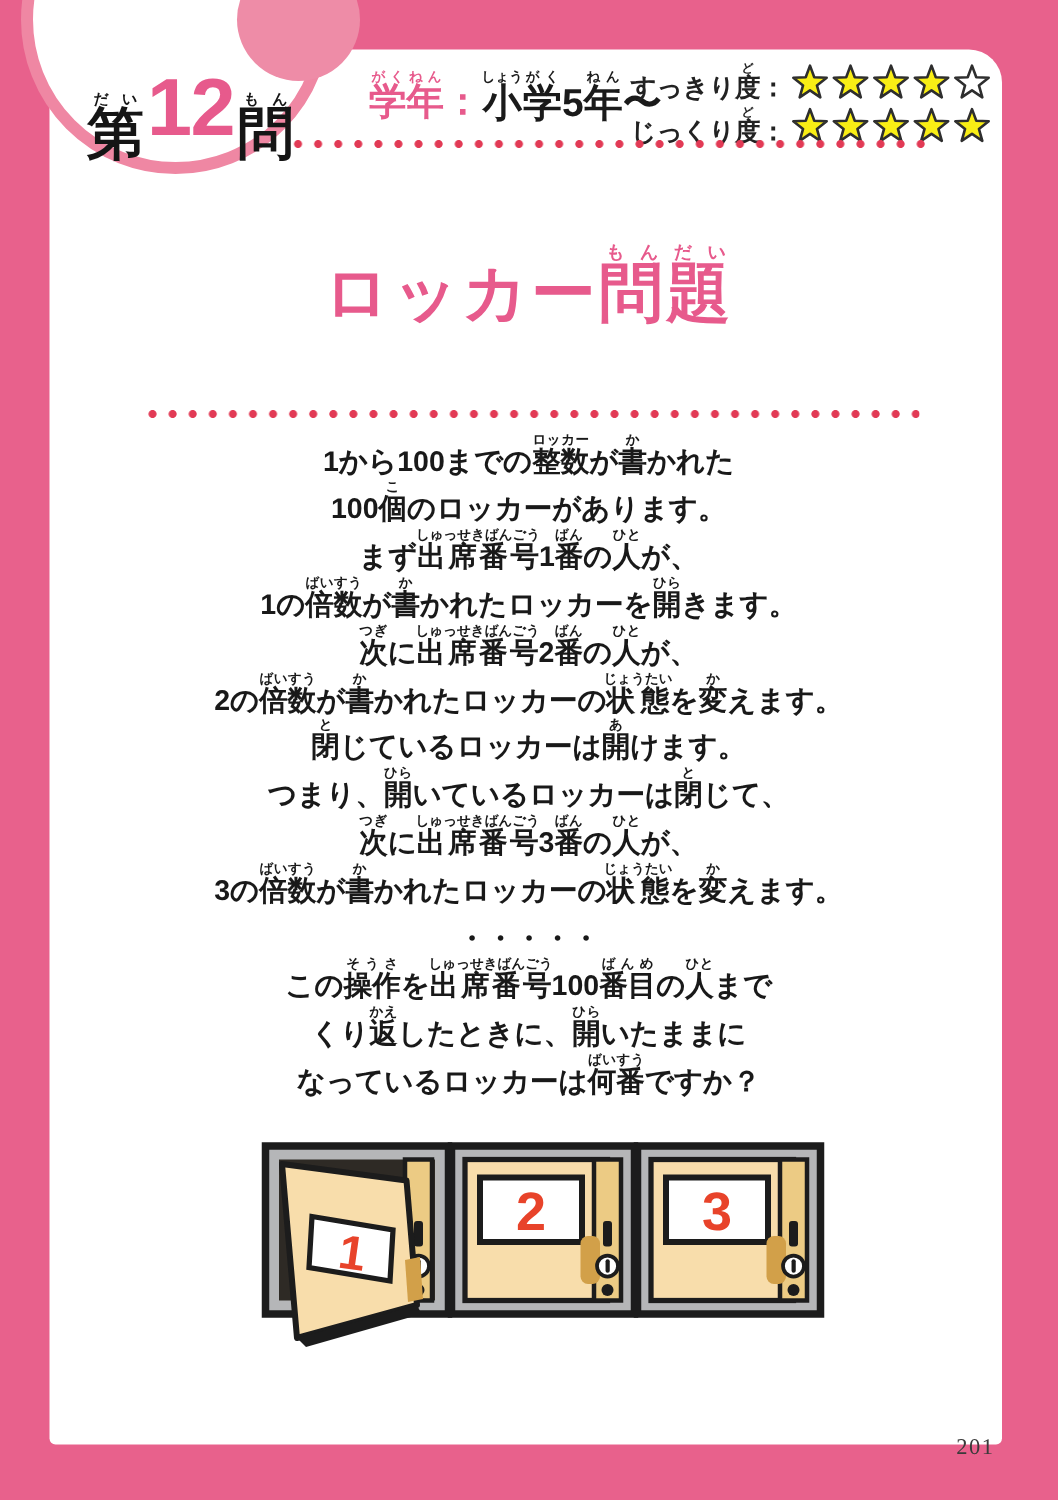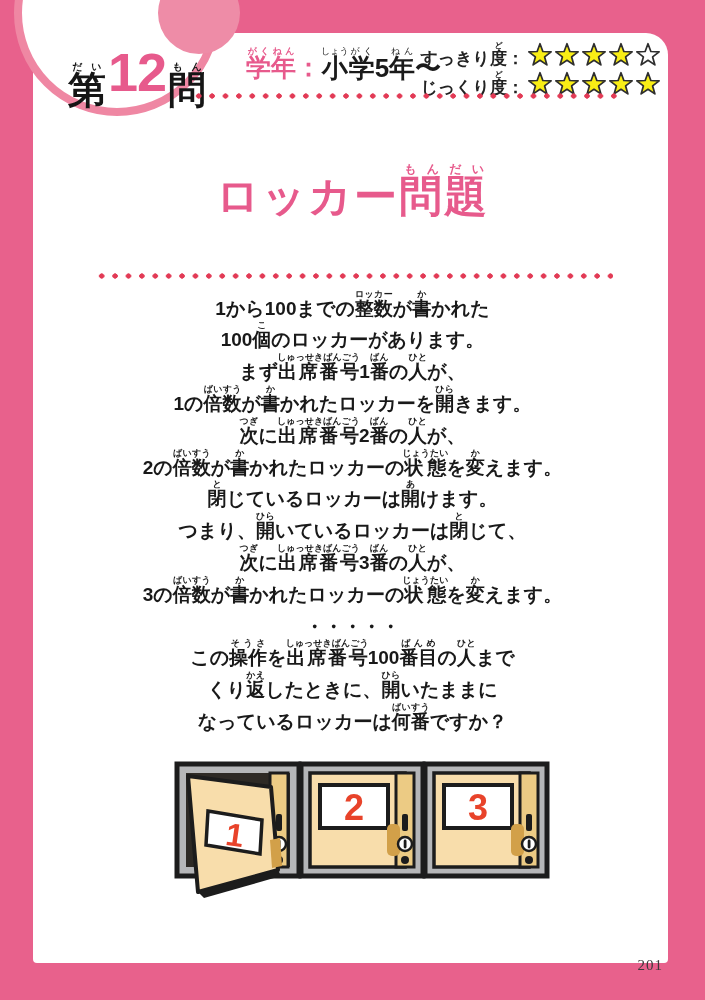--- a/index.html
+++ b/index.html
@@ -6,31 +6,31 @@
   body{font-family:"Liberation Sans","DejaVu Sans",sans-serif;}
   .page{position:relative;width:705px;height:1000px;background:#e8618c;overflow:hidden;}
   .panel{position:absolute;left:33px;top:33px;width:635px;height:930px;background:#ffffff;
          border-radius:4px 22px 4px 4px;}
   
   .big-circle{position:absolute;left:14px;top:-90px;width:206px;height:206px;border-radius:50%;
         background:#ffffff;border:8px solid #ef87a3;box-sizing:border-box;}
   .small-circle{position:absolute;left:158px;top:-28px;width:82px;height:82px;border-radius:50%;
         background:#ee8ca7;}
   
-  .problem-label{position:absolute;left:42px;top:30px;width:190px;height:80px;
-        display:flex;justify-content:center;align-items:flex-end;}
+  .problem-label{position:absolute;left:58px;top:30px;width:190px;height:80px;
+        display:flex;align-items:flex-end;}
   .problem-label .kanji{font-size:38px;font-weight:700;color:#151515;line-height:1.02;}
   .problem-label .kanji rt{font-size:10px;font-weight:700;color:#151515;}
   .problem-label .num{font-size:54px;font-weight:700;color:#e75a8c;line-height:0.92;margin:12px 2px;letter-spacing:-1px;}
   .grade{position:absolute;left:246px;top:46px;height:48px;display:flex;align-items:flex-start;}
   .grade .seg{display:inline-block;line-height:1.05;}
   .grade-label{font-size:25px;font-weight:700;color:#e75a8c;}
   .grade-label rt{font-size:9px;font-weight:700;color:#e75a8c;}
   .grade-value{font-size:26px;font-weight:700;color:#1a1a1a;}
-  .grade-value rt{font-size:9px;font-weight:400;color:#1a1a1a;}
+  .grade-value rt{font-size:9px;font-weight:700;color:#1a1a1a;}
   .ratings{position:absolute;top:40px;right:44px;}
   .rating-row{display:flex;align-items:center;justify-content:flex-end;height:29px;}
   .rating-label{font-size:17px;font-weight:700;color:#222;line-height:1.05;display:inline-block;margin-right:2px;}
   .rating-label rt{font-size:8px;font-weight:700;color:#222;}
   .star{width:26px;height:26px;margin-left:1px;display:block;}
   .stars{display:flex;align-items:center;}
   .dotline{position:absolute;height:8px;background-image:radial-gradient(circle,#e23a55 2.4px,transparent 2.9px);
         background-size:13.4px 8px;background-repeat:repeat-x;background-position:0 center;}
   .dotline-1{left:192px;top:92px;width:428px;}
   .dotline-2{left:95px;top:272px;width:518px;}

